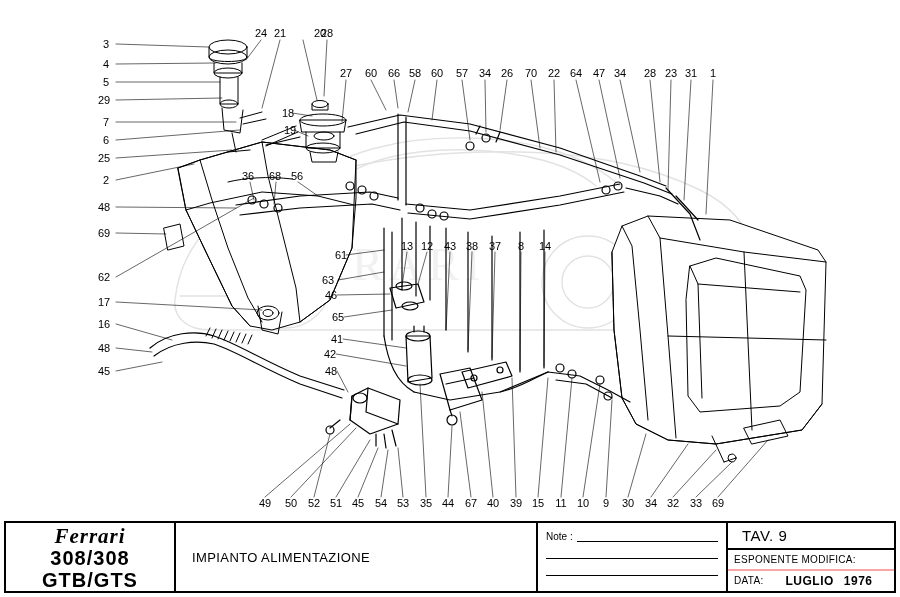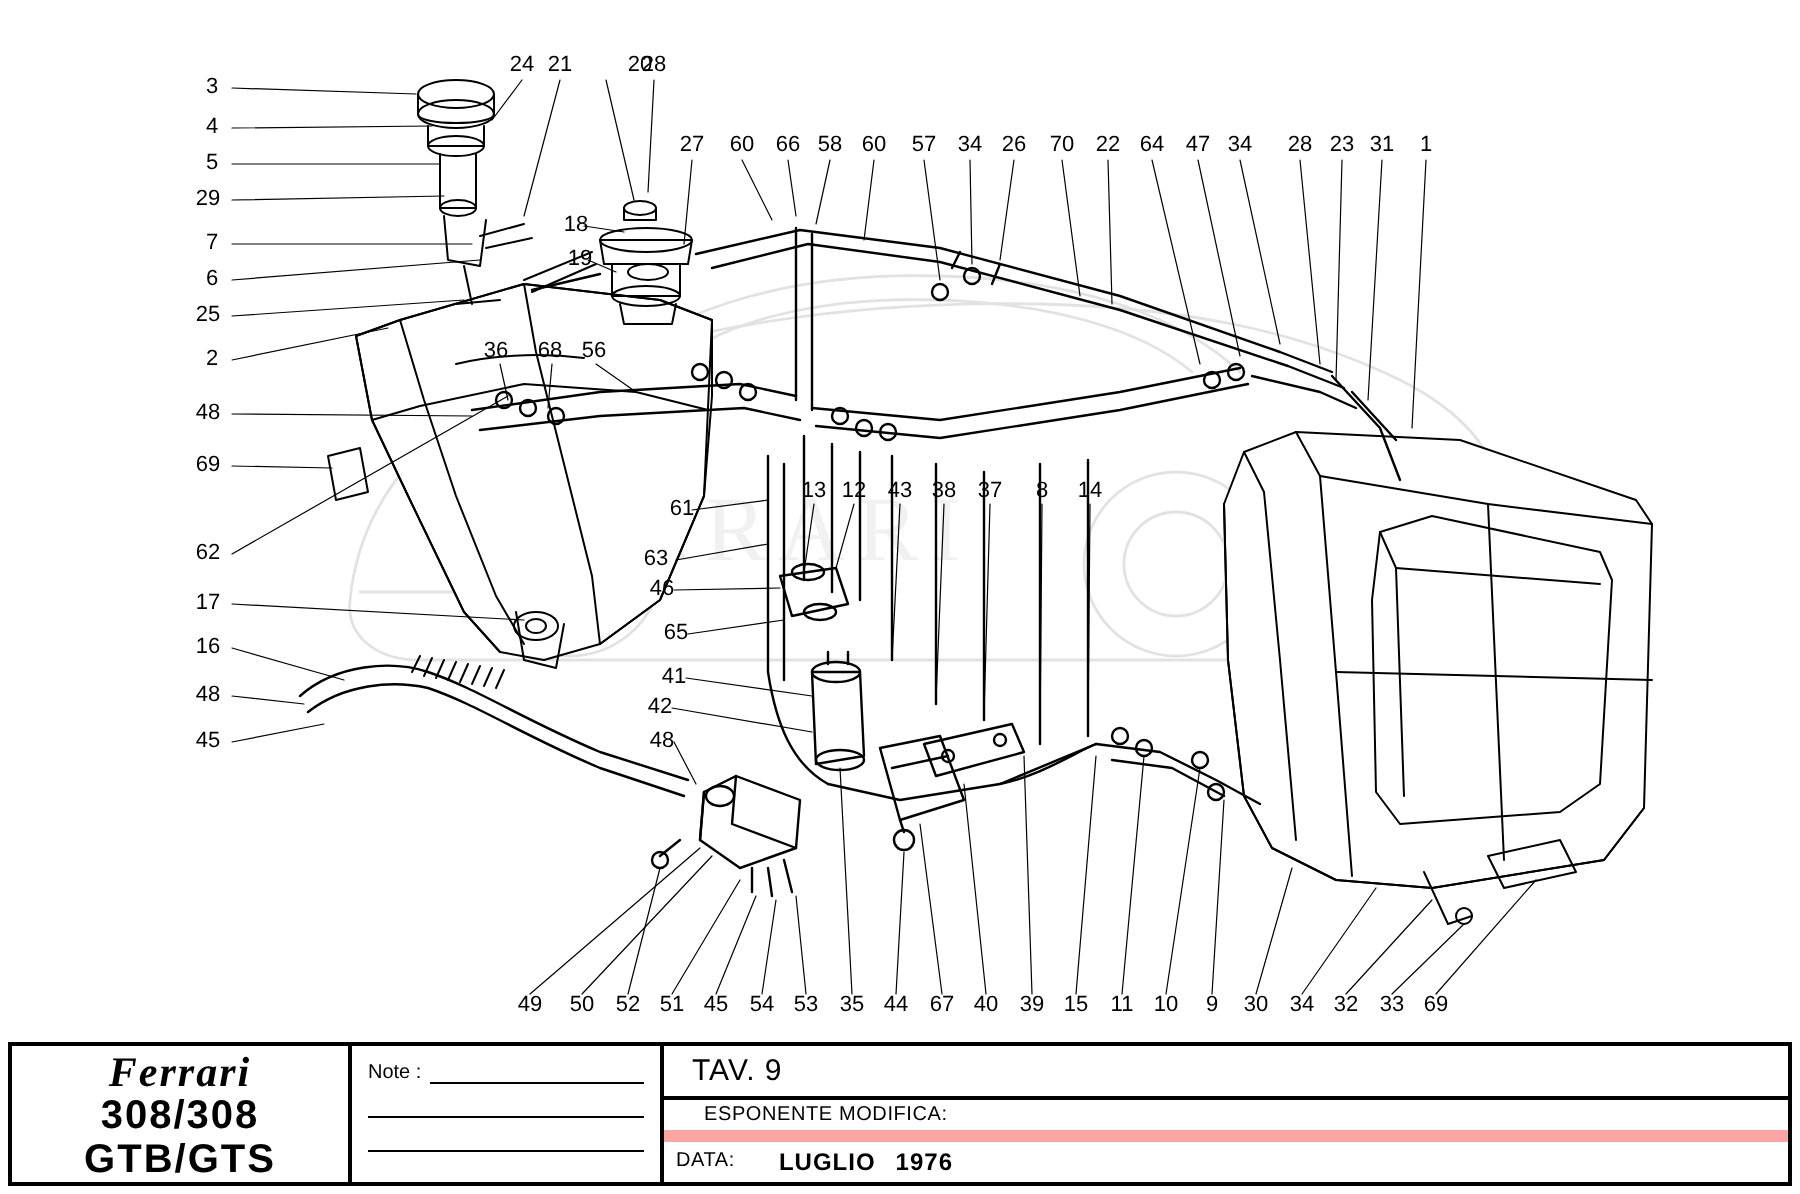--- a/index.html
+++ b/index.html
@@ -102,21 +102,21 @@
     align-items: center;
     padding-left: 16px;
   }
   #tb-desc .desc-text {
     font-family: "Liberation Sans", sans-serif;
     font-size: 13px;
     letter-spacing: .4px;
     color: #000;
   }
   #tb-note {
-    width: 156px;
+    width: 190px;
     border-right: 2px solid #000000;
     padding: 8px 8px 6px 8px;
     display: flex;
     flex-direction: column;
     justify-content: flex-start;
   }
   .note-row {
     display: flex;
     align-items: flex-end;
     font-size: 10px;
@@ -149,22 +149,22 @@
     padding-left: 14px;
   }
   #tr-tav .tav-text {
     font-family: "Liberation Sans", sans-serif;
     font-weight: normal;
     font-size: 15px;
     letter-spacing: .5px;
   }
   #tr-esp {
     height: 21px;
-    border-bottom: 6px solid #fca5a5;
-    padding-left: 20px;
+    border-bottom: 2px solid #fca5a5;
+    padding-left: 6px;
   }
   #tr-esp .esp-text {
     font-family: "Liberation Sans", sans-serif;
     font-size: 10px;
     letter-spacing: .3px;
   }
   #tr-data {
     height: 21px;
     padding-left: 6px;
   }
@@ -558,20 +558,23 @@
     <div class="tb-cell" id="tb-logo">
       <div class="brand">Ferrari</div>
       <div class="model">
         <span>308</span><span class="slash">/</span><span>308</span>
       </div>
       <div class="model">
         <span>GTB</span><span class="slash">/</span><span>GTS</span>
       </div>
     </div>
 
+    <div class="tb-cell" id="tb-desc">
+      <span class="desc-text">IMPIANTO ALIMENTAZIONE</span>
+    </div>
 
     <div class="tb-cell" id="tb-note">
       <div class="note-row">
         <span class="note-label">Note :</span>
         <span class="note-line"></span>
       </div>
       <div class="note-row">
         <span class="note-line"></span>
       </div>
       <div class="note-row">

